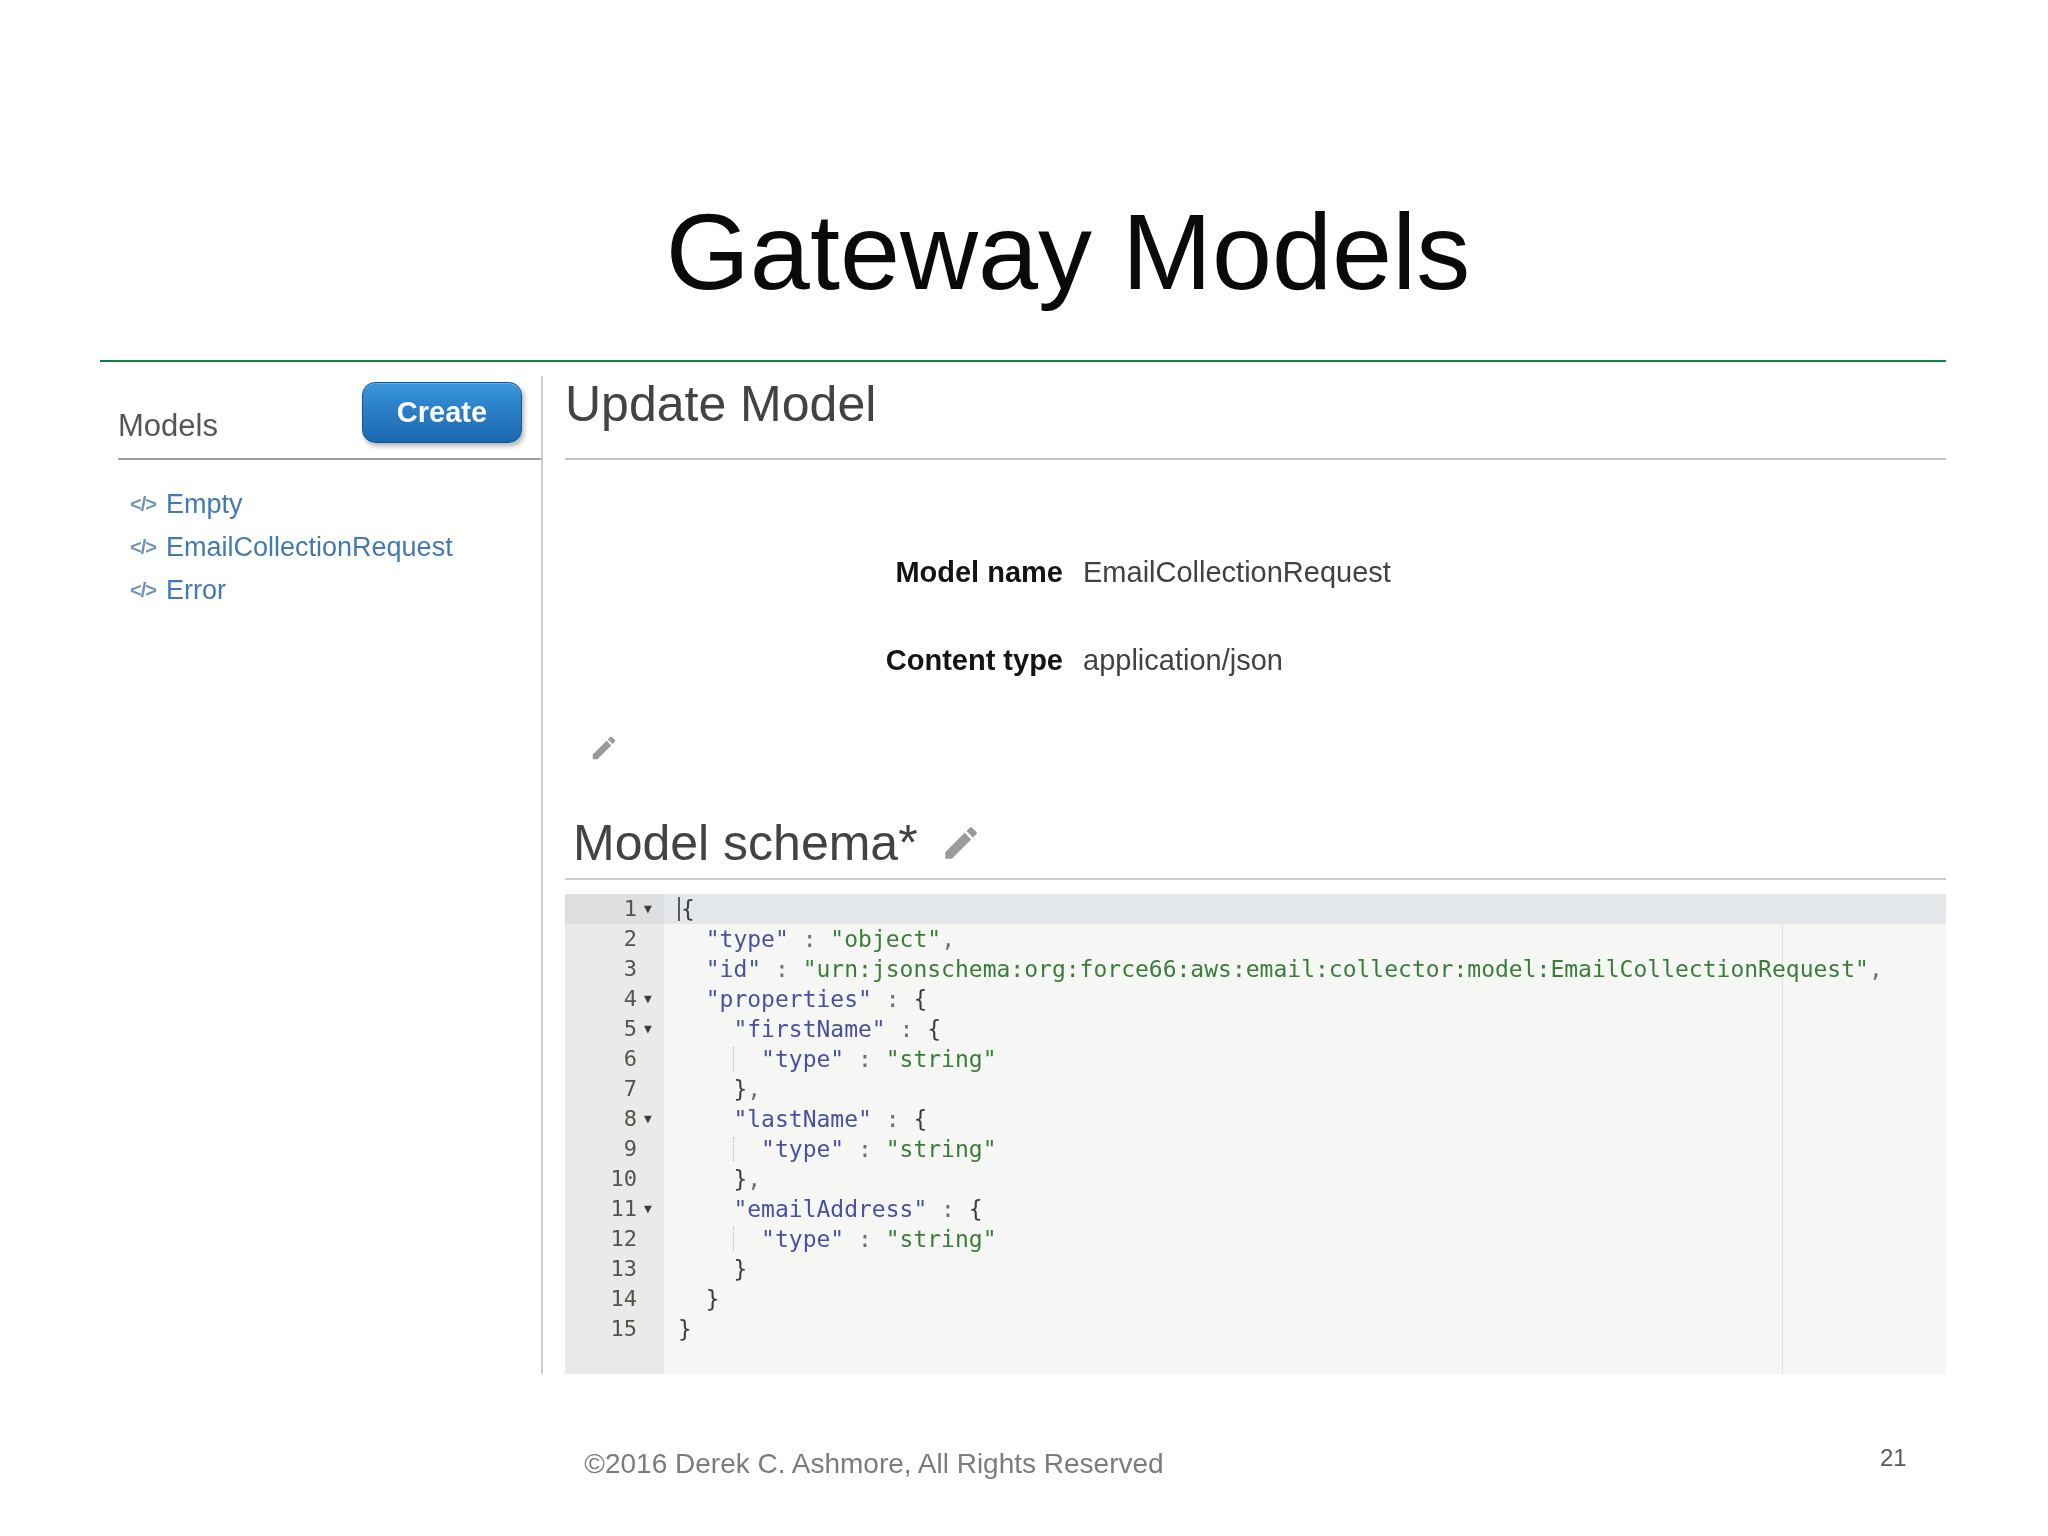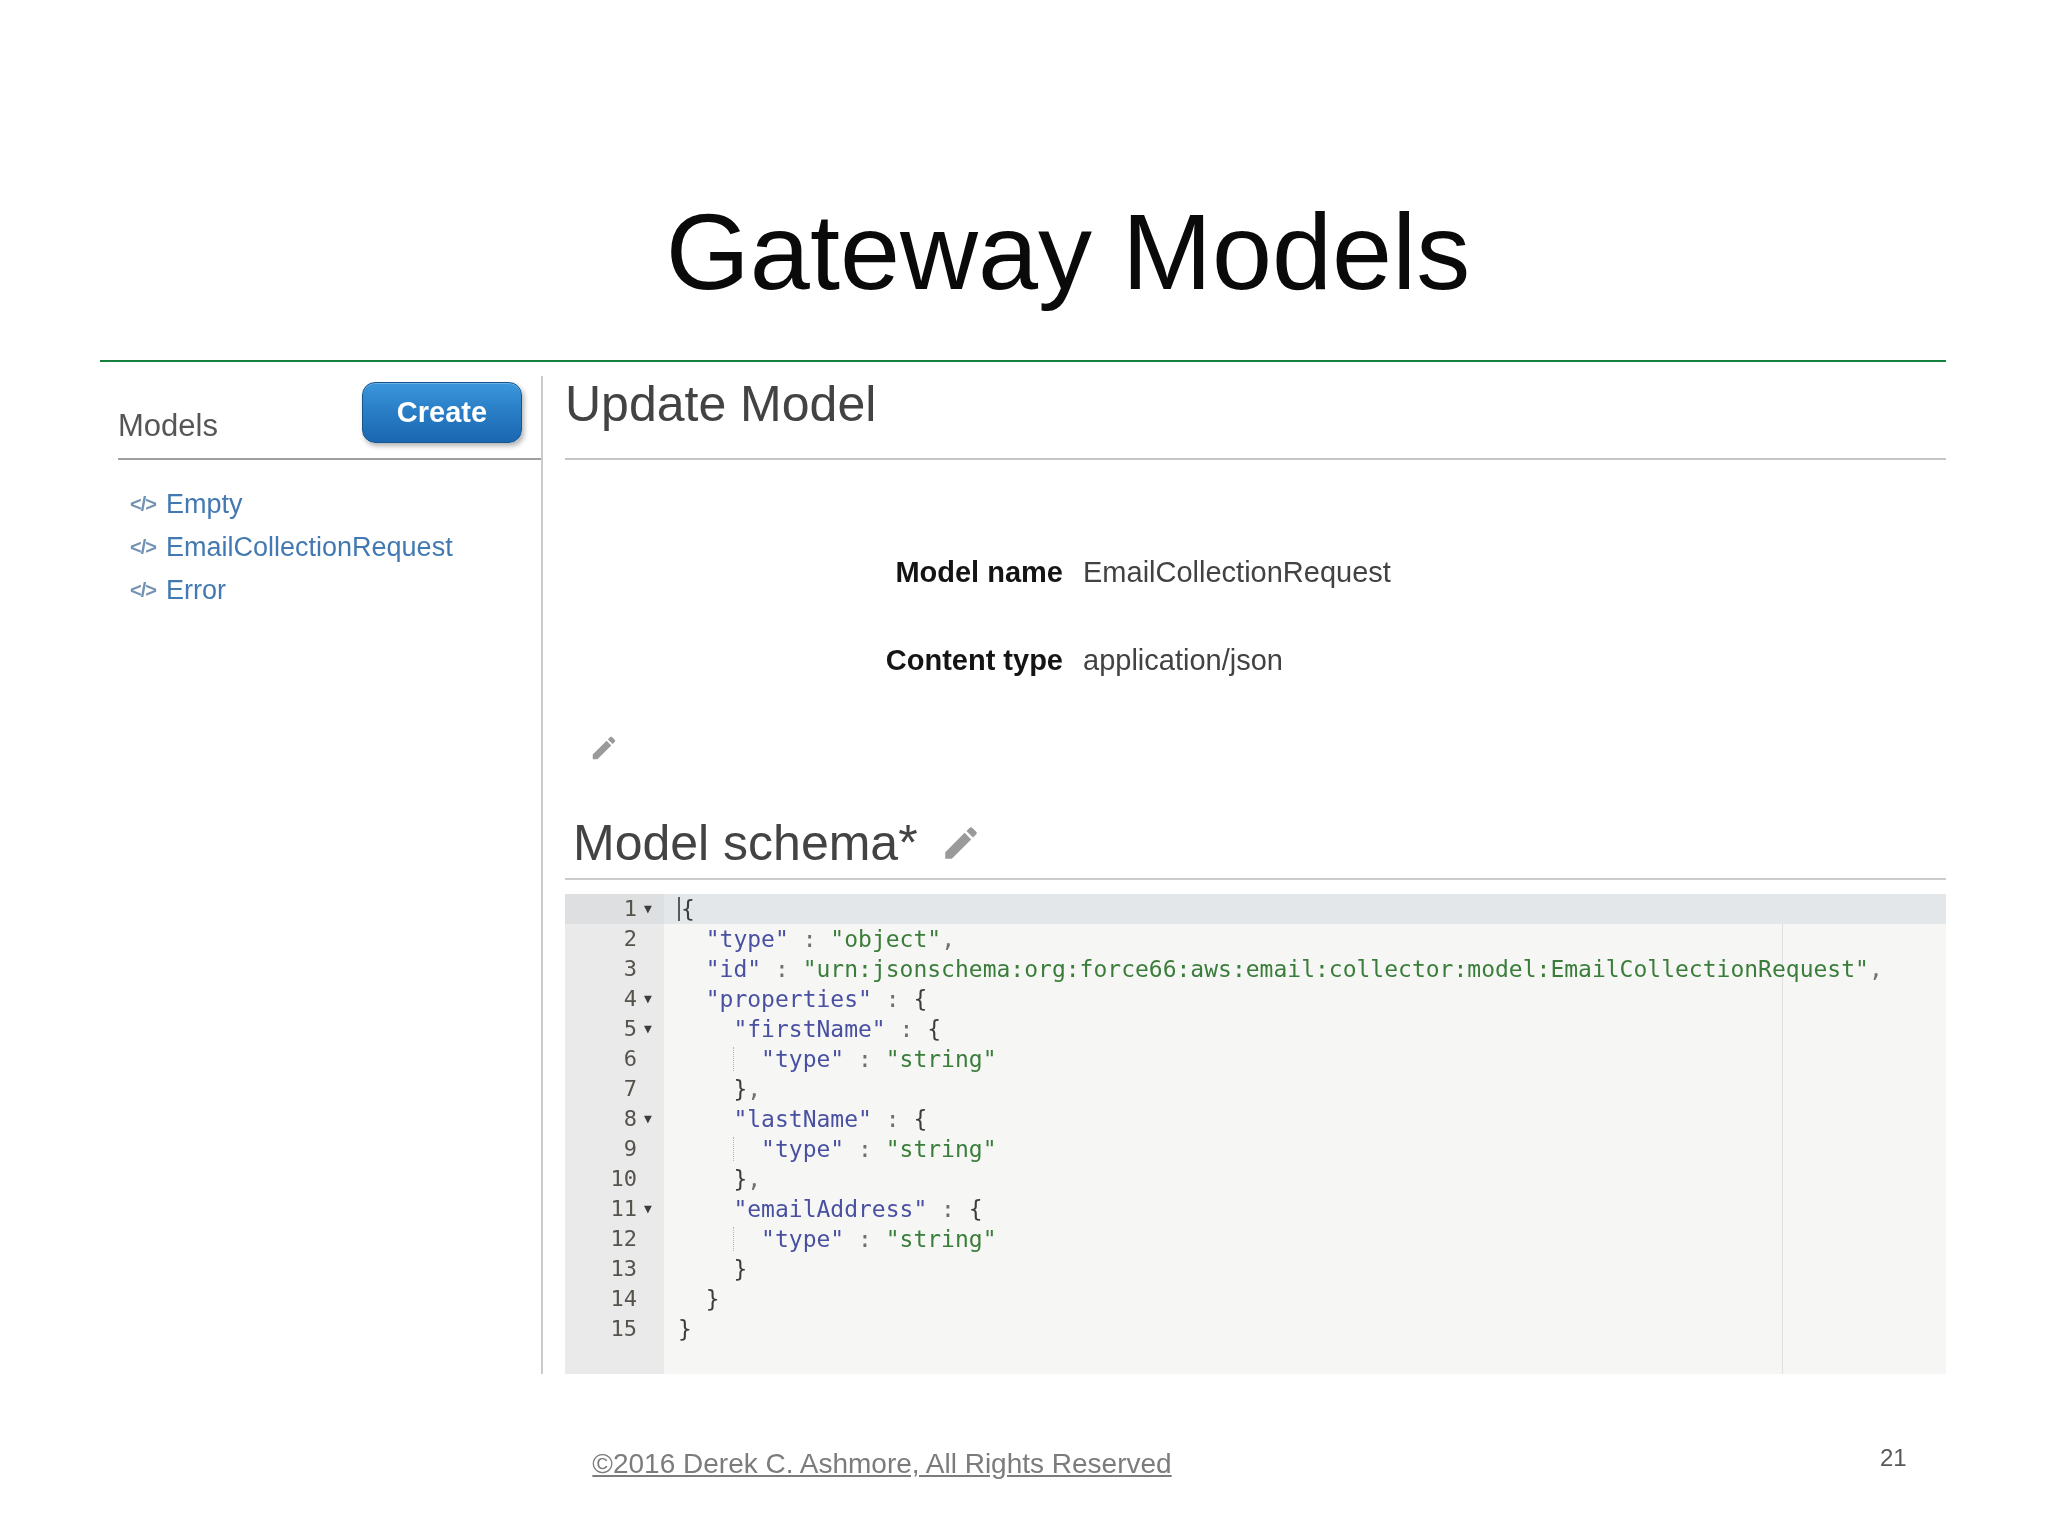--- a/index.html
+++ b/index.html
@@ -66,22 +66,22 @@
   .ed-line.active .gutter-cell{background:#dedfe0;}
   .tok-key{color:#4950a2;}
   .tok-str{color:#3a7d3a;}
   .tok-pn{color:#6f6f6f;}
   .tok-brace{color:#3d3d3d;}
   .guide{position:absolute;left:69px;top:3px;height:24px;border-left:1px dotted #b5b5b5;}
   .cursor-bar{display:inline-block;width:2px;height:24px;background:#5a5a5a;
               vertical-align:-4px;margin-right:1px;}
 
   
-  .footer{position:absolute;left:12px;top:1448px;width:1740px;text-align:center;
-          font-size:28px;color:#7c7c7c;text-decoration:underline;}
+  .footer{position:absolute;left:4px;top:1448px;width:1740px;text-align:center;
+          font-size:28px;color:#7c7c7c;}
   .page-number{position:absolute;left:1880px;top:1444px;font-size:24px;color:#585858;}
 </style>
 </head>
 <body>
 
 <div class="slide">
 
   <h1 class="title">Gateway Models</h1>
 
   <div class="screenshot">

